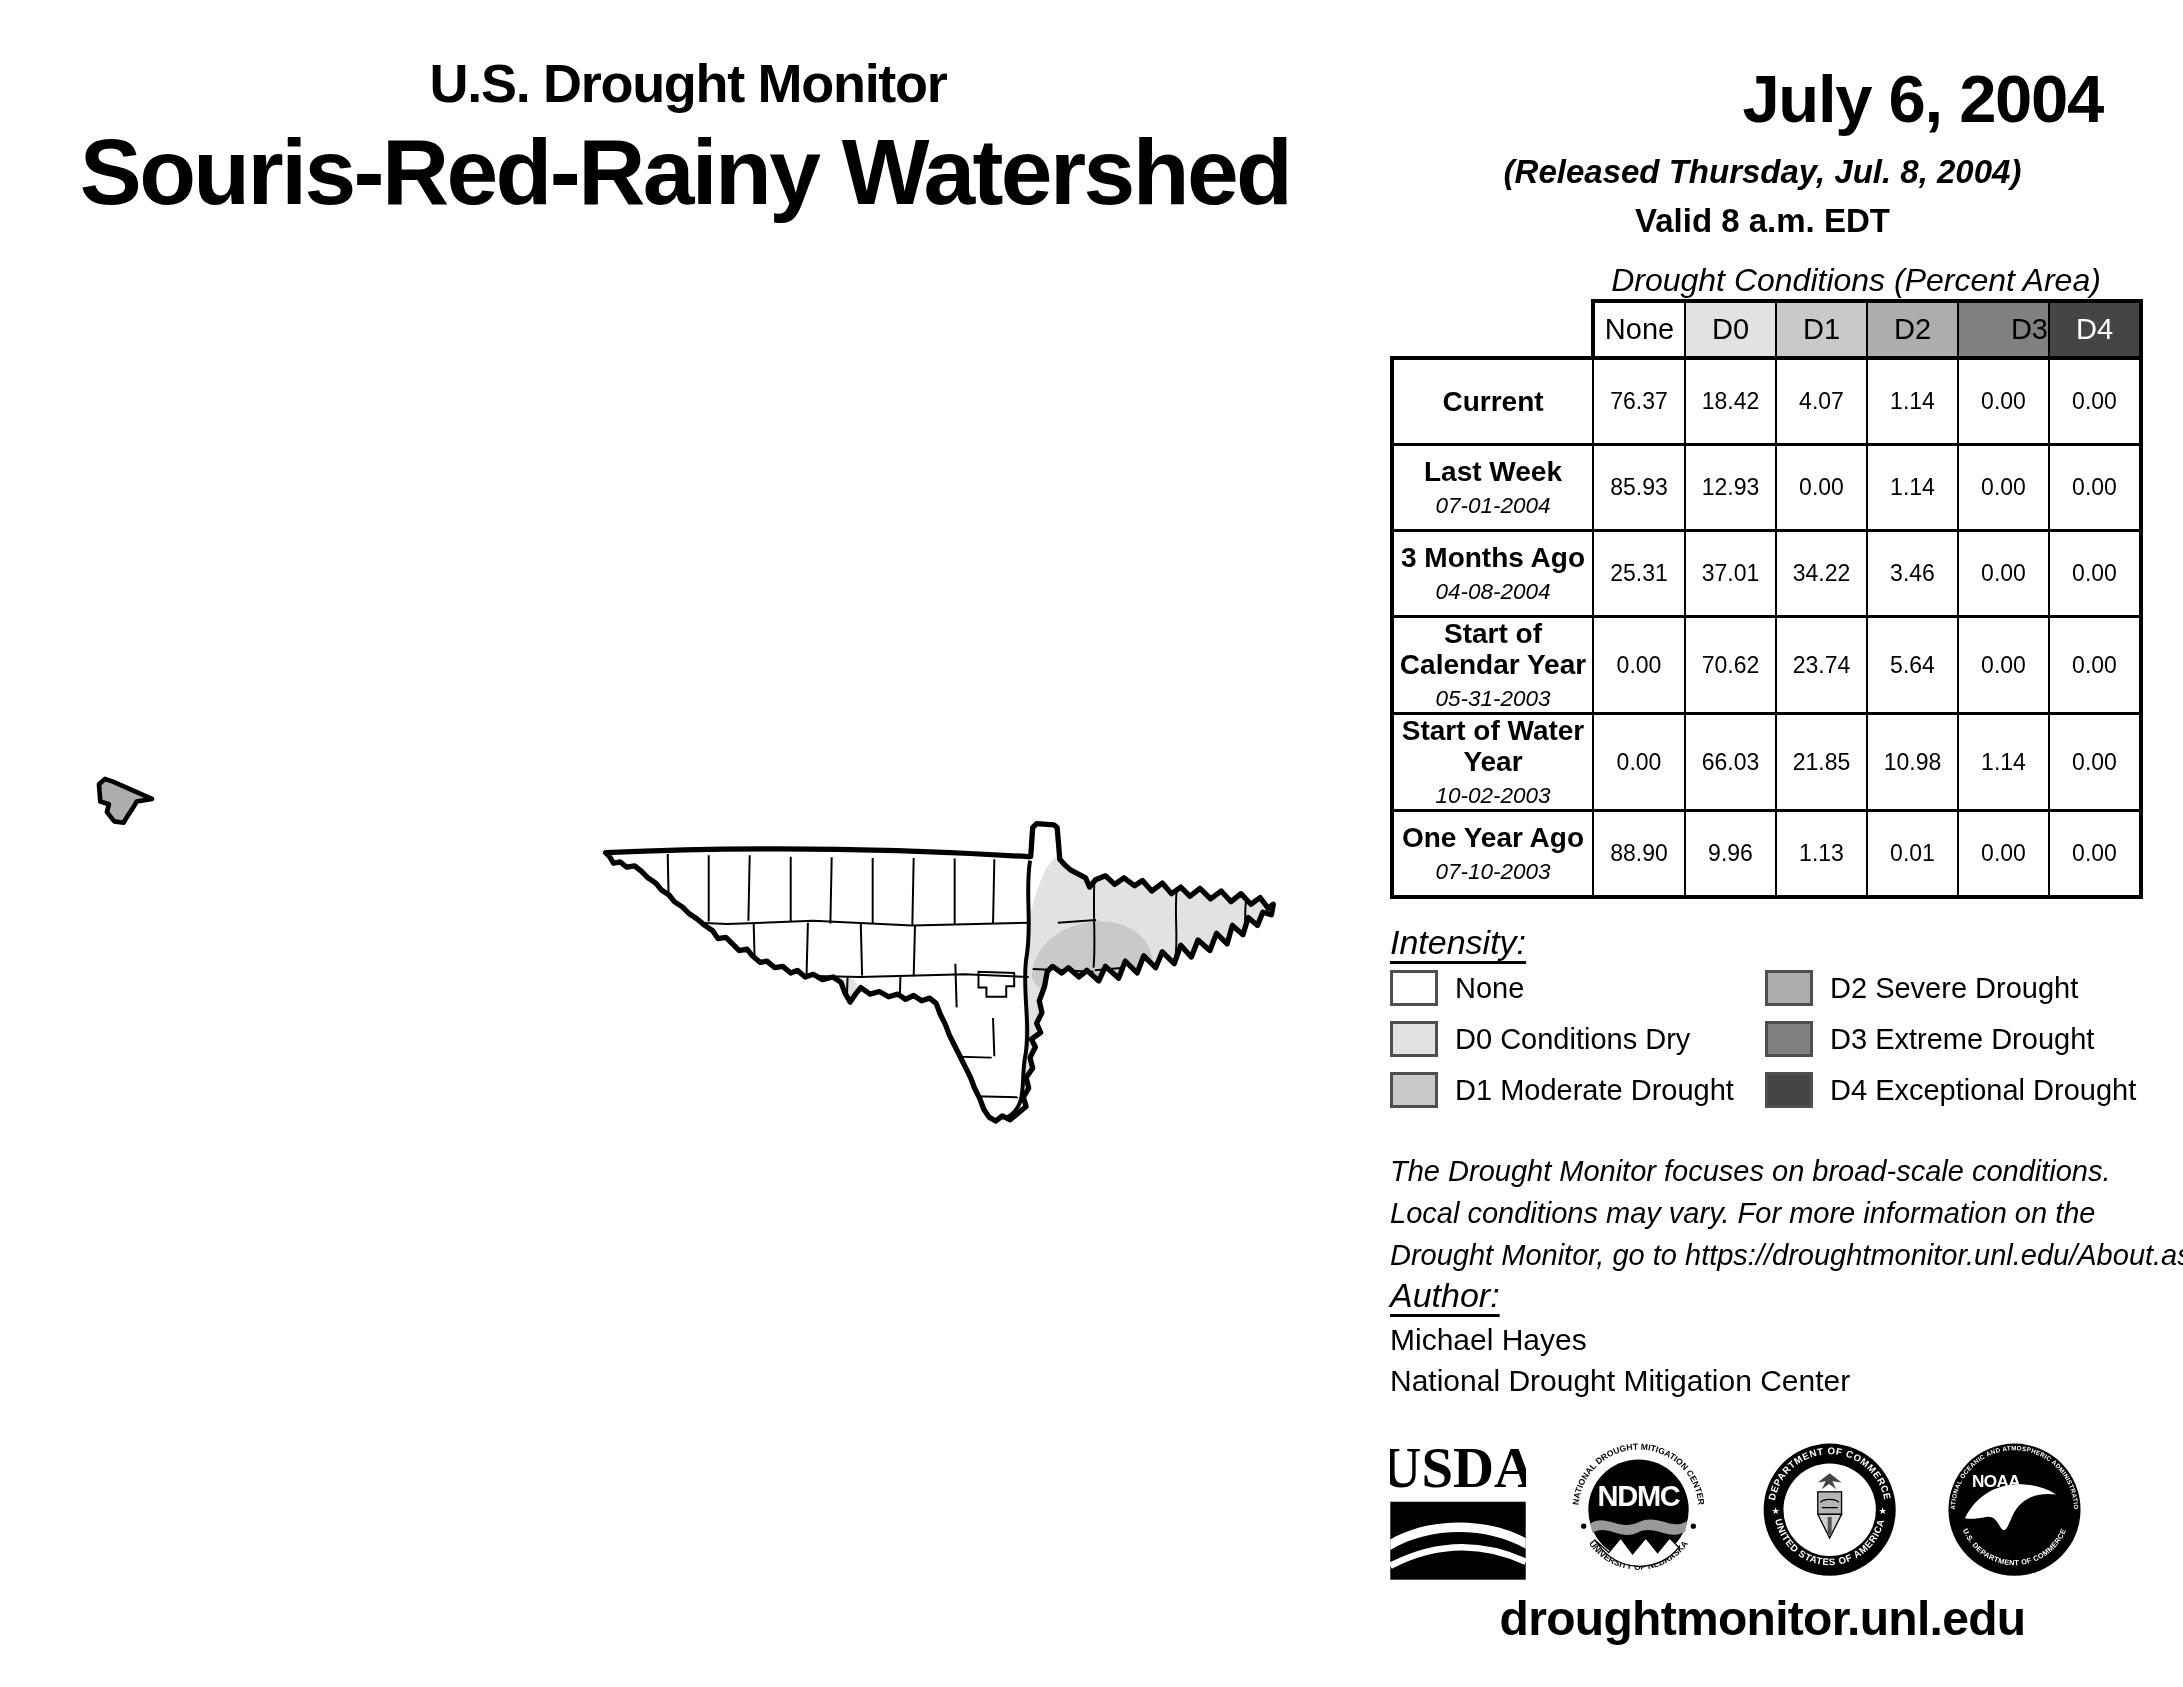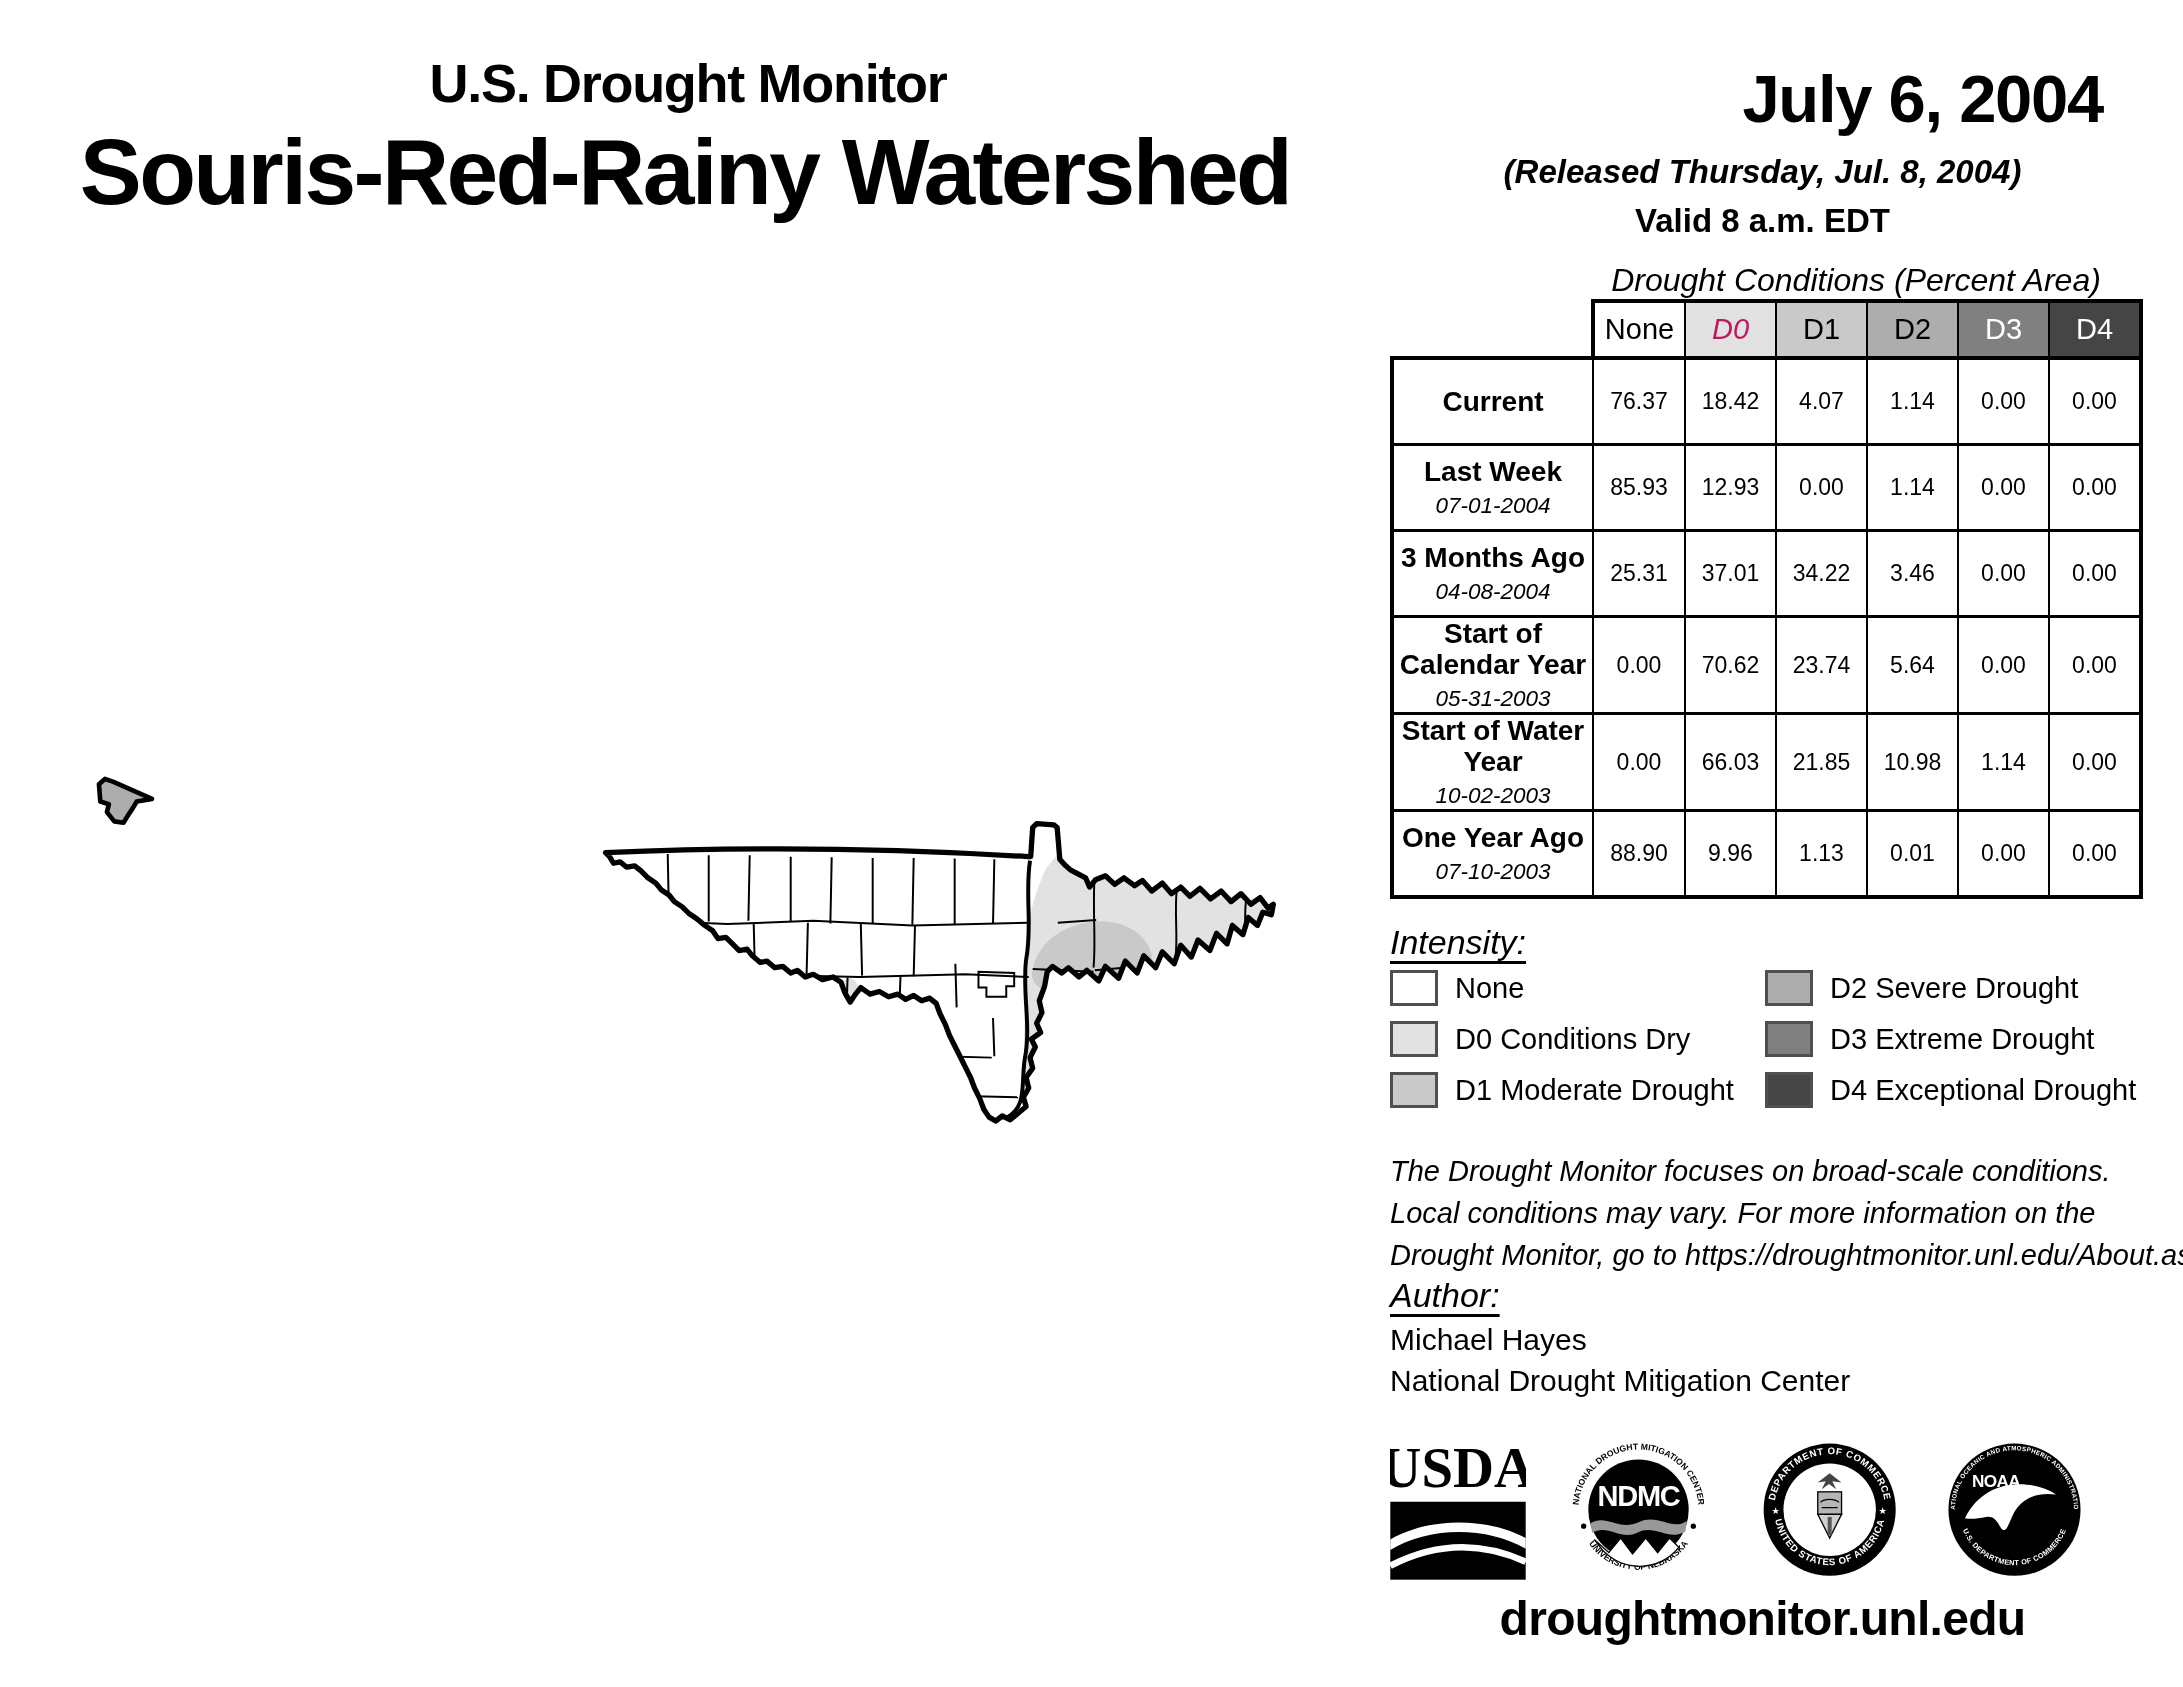--- a/index.html
+++ b/index.html
@@ -80,24 +80,24 @@
     <div class="date-released">(Released Thursday, Jul. 8, 2004)</div>
     <div class="date-valid">Valid 8 a.m. EDT</div>
   </div>
 
   <div class="table-title">Drought Conditions (Percent Area)</div>
   <table class="dm">
     <thead>
         <tr>
           <th class="corner"></th>
           <th class="hcell bt6 bl6" style="background: rgb(255, 255, 255); color: rgb(0, 0, 0);">None</th>
-          <th class="hcell bt6" style="background: rgb(226, 226, 226); color: #be185d; font-style: italic;">D0</th>
+          <th class="hcell bt6" style="background: rgb(226, 226, 226); color: #000000;">D0</th>
           <th class="hcell bt6" style="background: rgb(201, 201, 201); color: rgb(0, 0, 0);">D1</th>
           <th class="hcell bt6" style="background: rgb(173, 173, 173); color: rgb(0, 0, 0);">D2</th>
-          <th class="hcell bt6" style="background: rgb(128, 128, 128); color: #ffffff;">D3</th>
+          <th class="hcell bt6" style="background: rgb(128, 128, 128); color: #000000; text-align: right;">D3</th>
           <th class="hcell bt6 br6" style="background: rgb(69, 69, 69); color: rgb(255, 255, 255);">D4</th>
         </tr>
       </thead>
     <tbody>
         <tr>
           <td class="lcell bl6 bt6">
             <div class="row-label">Current</div>
           </td>
           <td class="vcell bt6">76.37</td>
           <td class="vcell bt6">18.42</td>

